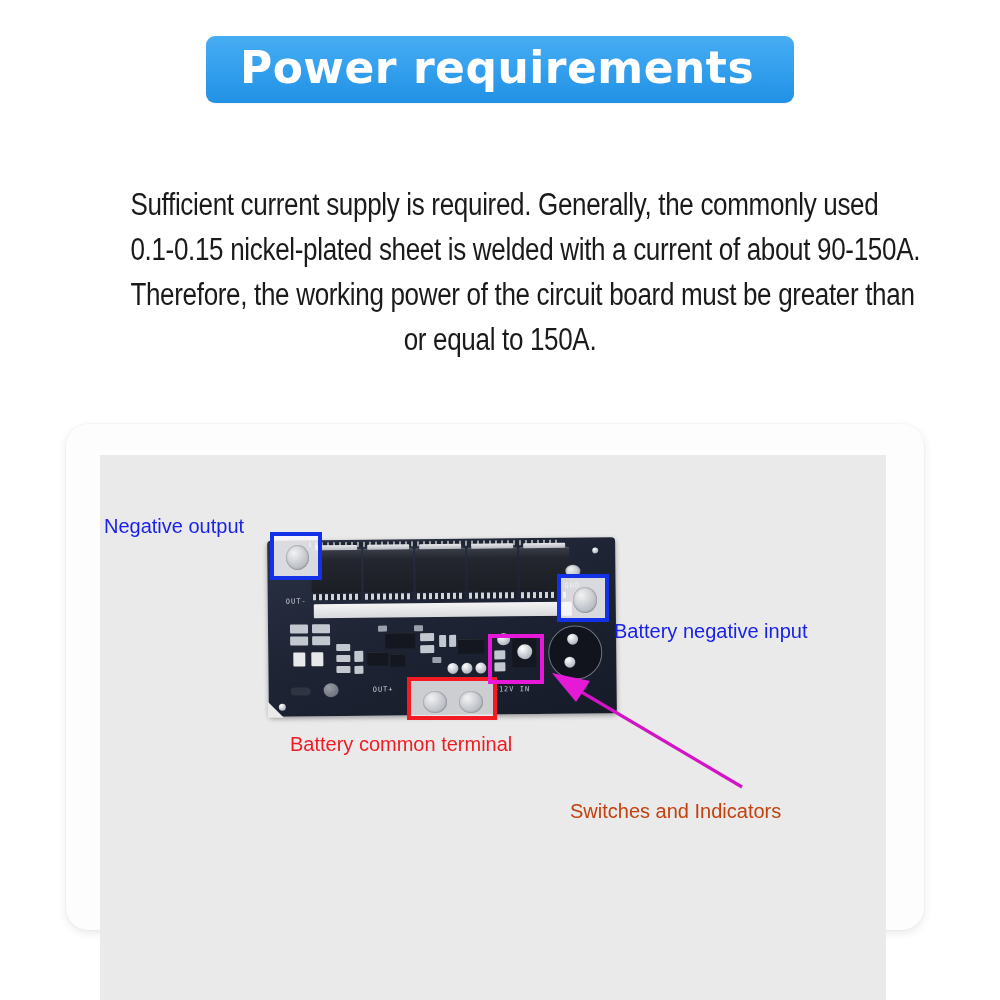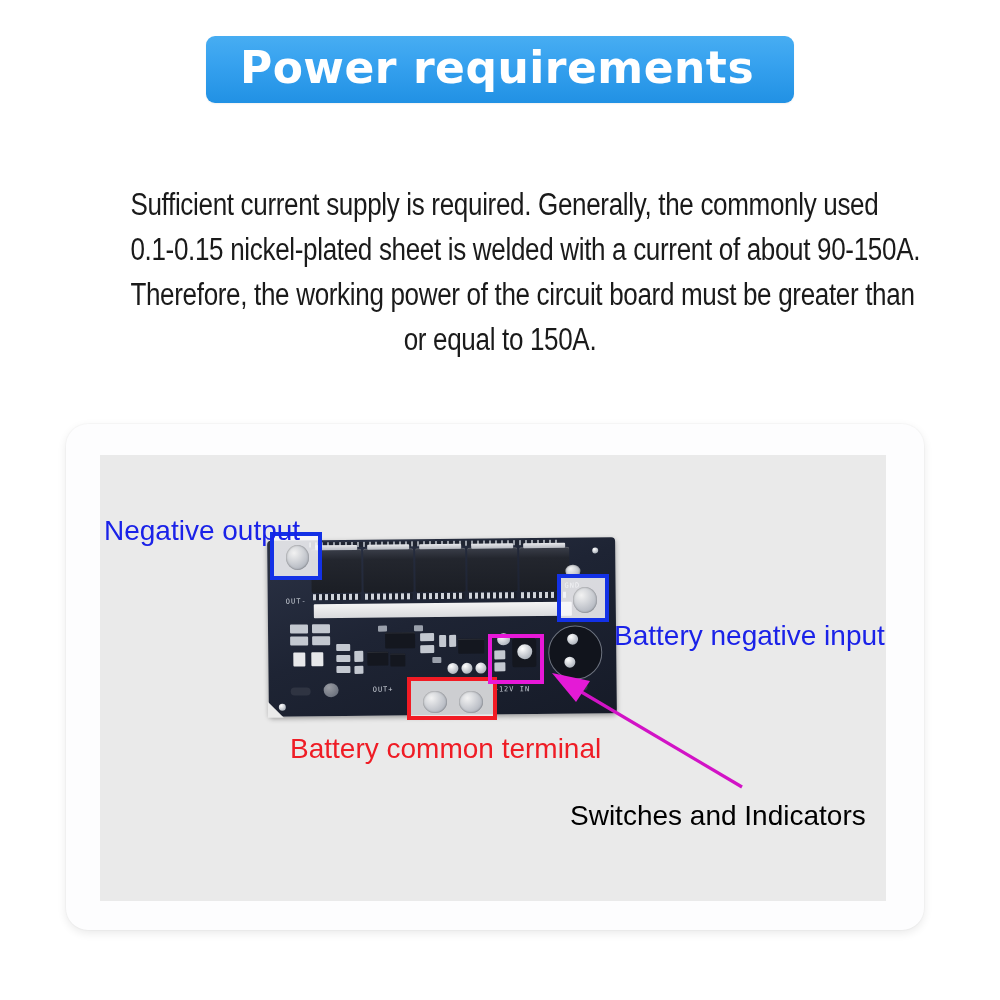--- a/index.html
+++ b/index.html
@@ -69,21 +69,21 @@
     height: 506px;
     background: #fdfdfe;
     border-radius: 22px;
     box-shadow: 0 3px 10px rgba(0,0,0,0.09), 0 0 0 1px rgba(0,0,0,0.02);
   }
   #photo-area {
     position: absolute;
     left: 34px;
     top: 31px;
     width: 786px;
-    height: 446px;
+    height: 546px;
     background: #eaeaea;
     overflow: hidden;
   }
 
   
   #pcb {
     position: absolute;
     left: 168px;
     top: 84px;
     width: 348px;
@@ -184,27 +184,27 @@
   .hl-box { position: absolute; box-sizing: border-box; }
   .hl-blue   { border: 4px solid #1331e6; background: rgba(248,248,250,0.86); }
   .hl-red    { border: 4px solid #f21b24; background: rgba(250,250,250,0.80); }
   .hl-magenta{ border: 4px solid #e818d8; background: transparent; }
 
   
   .callout {
     position: absolute;
     white-space: nowrap;
     font-family: "Liberation Sans", sans-serif;
-    font-size: 28px;
+    font-size: 20px;
     font-weight: 400;
   }
   #label-negative-output     { color: #1a22e8; left: 104px; top: 515px; }
   #label-battery-neg-input   { color: #1a22e8; left: 614px; top: 620px; }
   #label-positive-common     { color: #ef1c25; left: 290px; top: 733px; }
-  #label-switches-indicators { color: #000000; left: 570px; top: 800px; }
+  #label-switches-indicators { color: #c2410c; left: 570px; top: 800px; }
 
   #arrow-svg {
     position: absolute;
     left: 0; top: 0;
     width: 1000px; height: 1000px;
     pointer-events: none;
   }
 </style>
 </head>
 <body>

